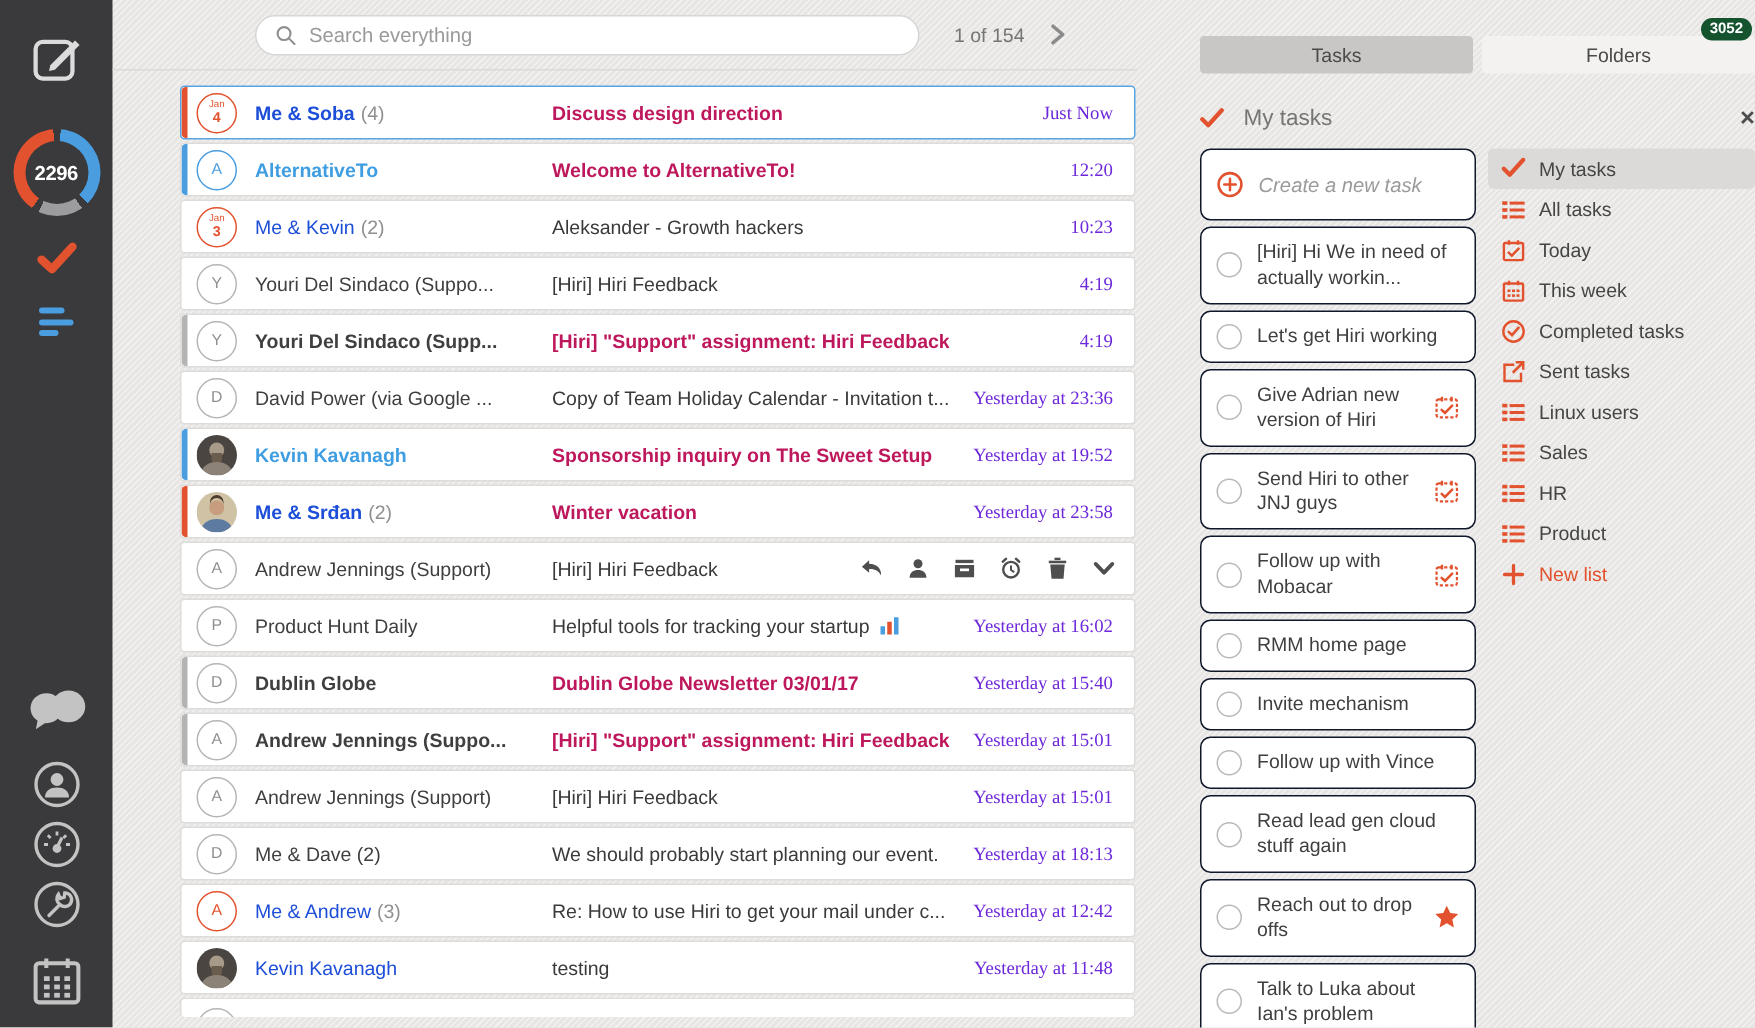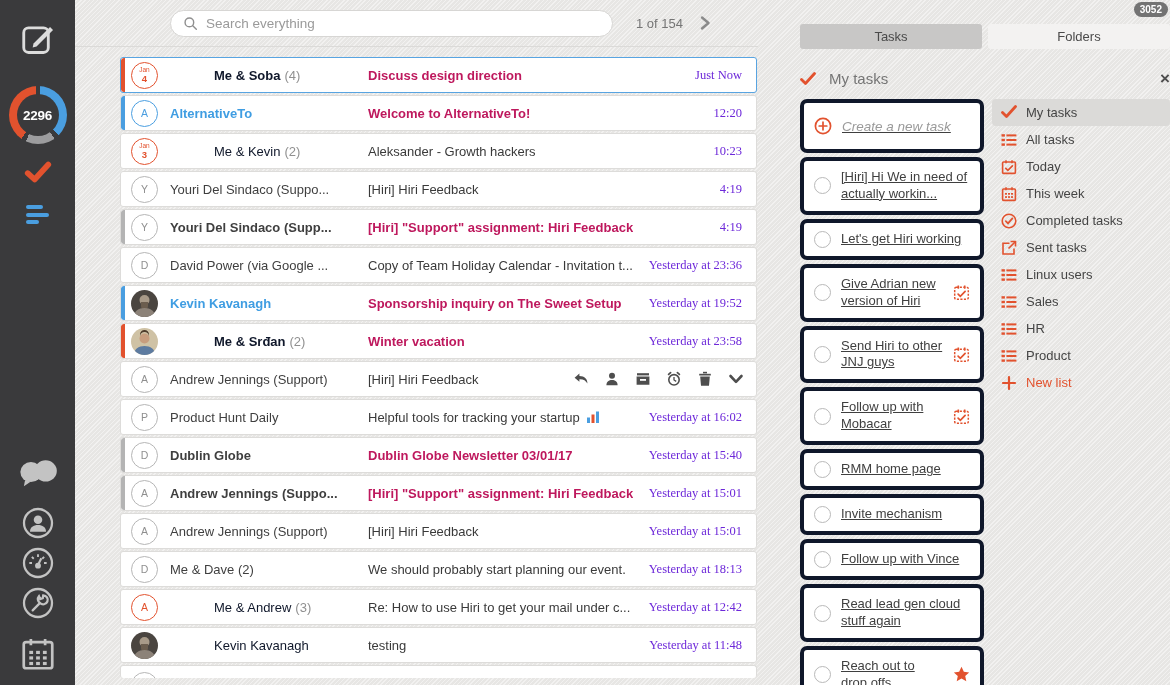--- a/index.html
+++ b/index.html
@@ -59,50 +59,50 @@
     align-items:center; justify-content:center; line-height:1; }
   .avatar.letter { border:1px solid #b5b5b5; color:#8f8f8f; font-size:10.5px; }
   .avatar.letter.blue { border-color:#4a9ee0; color:#4a9ee0; }
   .avatar.letter.orange { border-color:#e2522e; color:#e2522e; }
   .avatar.date { border:1.5px solid #e2522e; color:#e2522e; }
   .avatar.date .d1 { font-size:6.5px; } .avatar.date .d2 { font-size:9.5px; font-weight:bold; }
   .avatar.photo { overflow:hidden; position:relative; }
   .avatar.photo svg { width:100%; height:100%; display:block; }
   .sender-wrap { margin-left:12px; width:198px; white-space:nowrap; overflow:hidden; flex-shrink:0; }
   .sender { font-size:13px; }
-  .sender.orange { color:#0f172a;margin-left:44px; } .sender.blue { color:#3f9de2; } .sender.dark { color:#3f3f3f; }
+  .sender.orange { color:#1d4ed8; } .sender.blue { color:#3f9de2; } .sender.dark { color:#3f3f3f; }
   .mail-row.unread .sender { font-weight:bold; }
   .count { color:#909090; margin-left:4px; }
   .subject-wrap { flex:1; display:flex; align-items:center; gap:6px; white-space:nowrap; overflow:hidden; padding-right:8px; }
   .subject { color:#3a3a3a; overflow:hidden; text-overflow:ellipsis; }
   .mail-row.unread .subject { font-weight:bold; color:#be185d; }
   .chart-glyph { width:14px; height:14px; flex-shrink:0; }
   .time { margin-left:auto; margin-right:14px; color:#6d28d9; font-size:12.5px; white-space:nowrap; flex-shrink:0;font-family:Liberation Serif, serif; }
   .row-actions { margin-left:auto; margin-right:12px; display:flex; align-items:center; gap:15px; }
   .row-action { background:none; border:none; cursor:pointer; width:16px; height:16px; color:#4e4e4e; padding:0; }
   .row-action svg { width:100%; height:100%; display:block; }
   .mail-row.partial { height:13px; border-bottom:none; margin-bottom:0; align-items:flex-start; }
   .mail-row.partial .avatar { margin-top:6px; }
 
   
   .right-pane { flex:1; padding:0 0 0 42px; position:relative; }
-  .folders-badge { position:absolute; top:2px; right:2px; background:#737373; color:#fff; font-size:10px; font-weight:bold;
+  .folders-badge { position:absolute; top:12px; right:2px; background:#14532d; color:#fff; font-size:10px; font-weight:bold;
     padding:2px 6px; border-radius:8px; z-index:3; }
   .tabs { display:flex; gap:6px; margin-top:24px; width:370px; }
   .tab { flex:1; height:25px; border:none; border-radius:3px; font:13px "Liberation Sans",sans-serif; color:#4a4a4a;
     background:#f3f2f1; cursor:pointer; }
   .tab.active { background:#c8c7c6; }
   .panel-header { margin-top:21px; display:flex; align-items:center; width:370px; }
   .panel-header .hdr-check { width:16px; height:14px; color:#e2522e; }
   .panel-title { margin-left:13px; font-size:15px; color:#757575; }
   .close-btn { margin-left:auto; background:none; border:none; cursor:pointer; font-size:17px; font-weight:bold; color:#4d4d4d; line-height:1; }
   .panel-body { margin-top:12px; display:flex; }
   .task-col { width:184px; flex-shrink:0; }
-  .task-card { background:#fff; border:4px solid #0f172a; border-radius:7px; margin-bottom:4px;
-    display:flex; align-items:center; gap:10px; padding:8px 10px; cursor:pointer;text-decoration:underline; }
+  .task-card { background:#fff; border:1px solid #0f172a; border-radius:7px; margin-bottom:4px;
+    display:flex; align-items:center; gap:10px; padding:8px 10px; cursor:pointer; }
   .task-card.create { padding:14px 10px; }
   .task-radio { width:17px; height:17px; border:1.5px solid #b9b9b9; border-radius:50%; flex-shrink:0; background:#fff; cursor:pointer; }
   .task-text { font-size:13px; line-height:1.3; color:#3f3f3f; }
   .task-side-icon { margin-left:auto; width:17px; height:17px; color:#e2522e; flex-shrink:0; }
   .create-icon { width:18px; height:18px; color:#e2522e; flex-shrink:0; }
   .create-text { font-style:italic; color:#9a9a9a; font-size:13.5px; }
   .folder-col { margin-left:8px; width:178px; }
   .folder-item { display:flex; align-items:center; gap:9px; height:27px; padding:0 9px; border-radius:4px; cursor:pointer; }
   .folder-item.active { background:#dbdad8; }
   .folder-item .f-icon { width:16px; height:16px; color:#e2522e; flex-shrink:0; }

